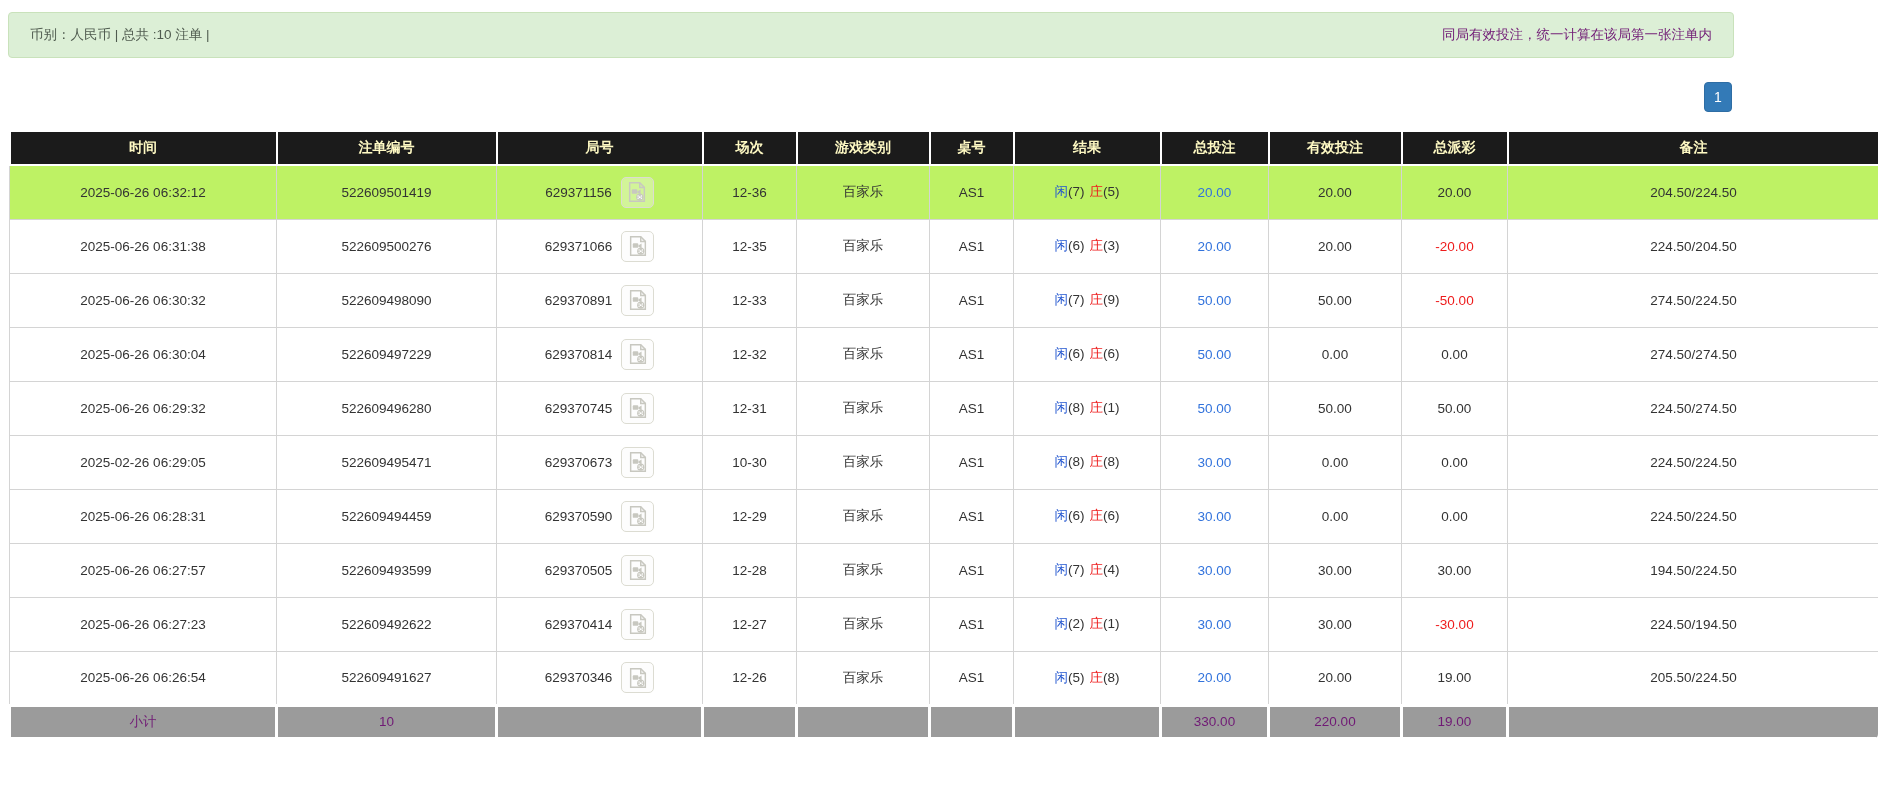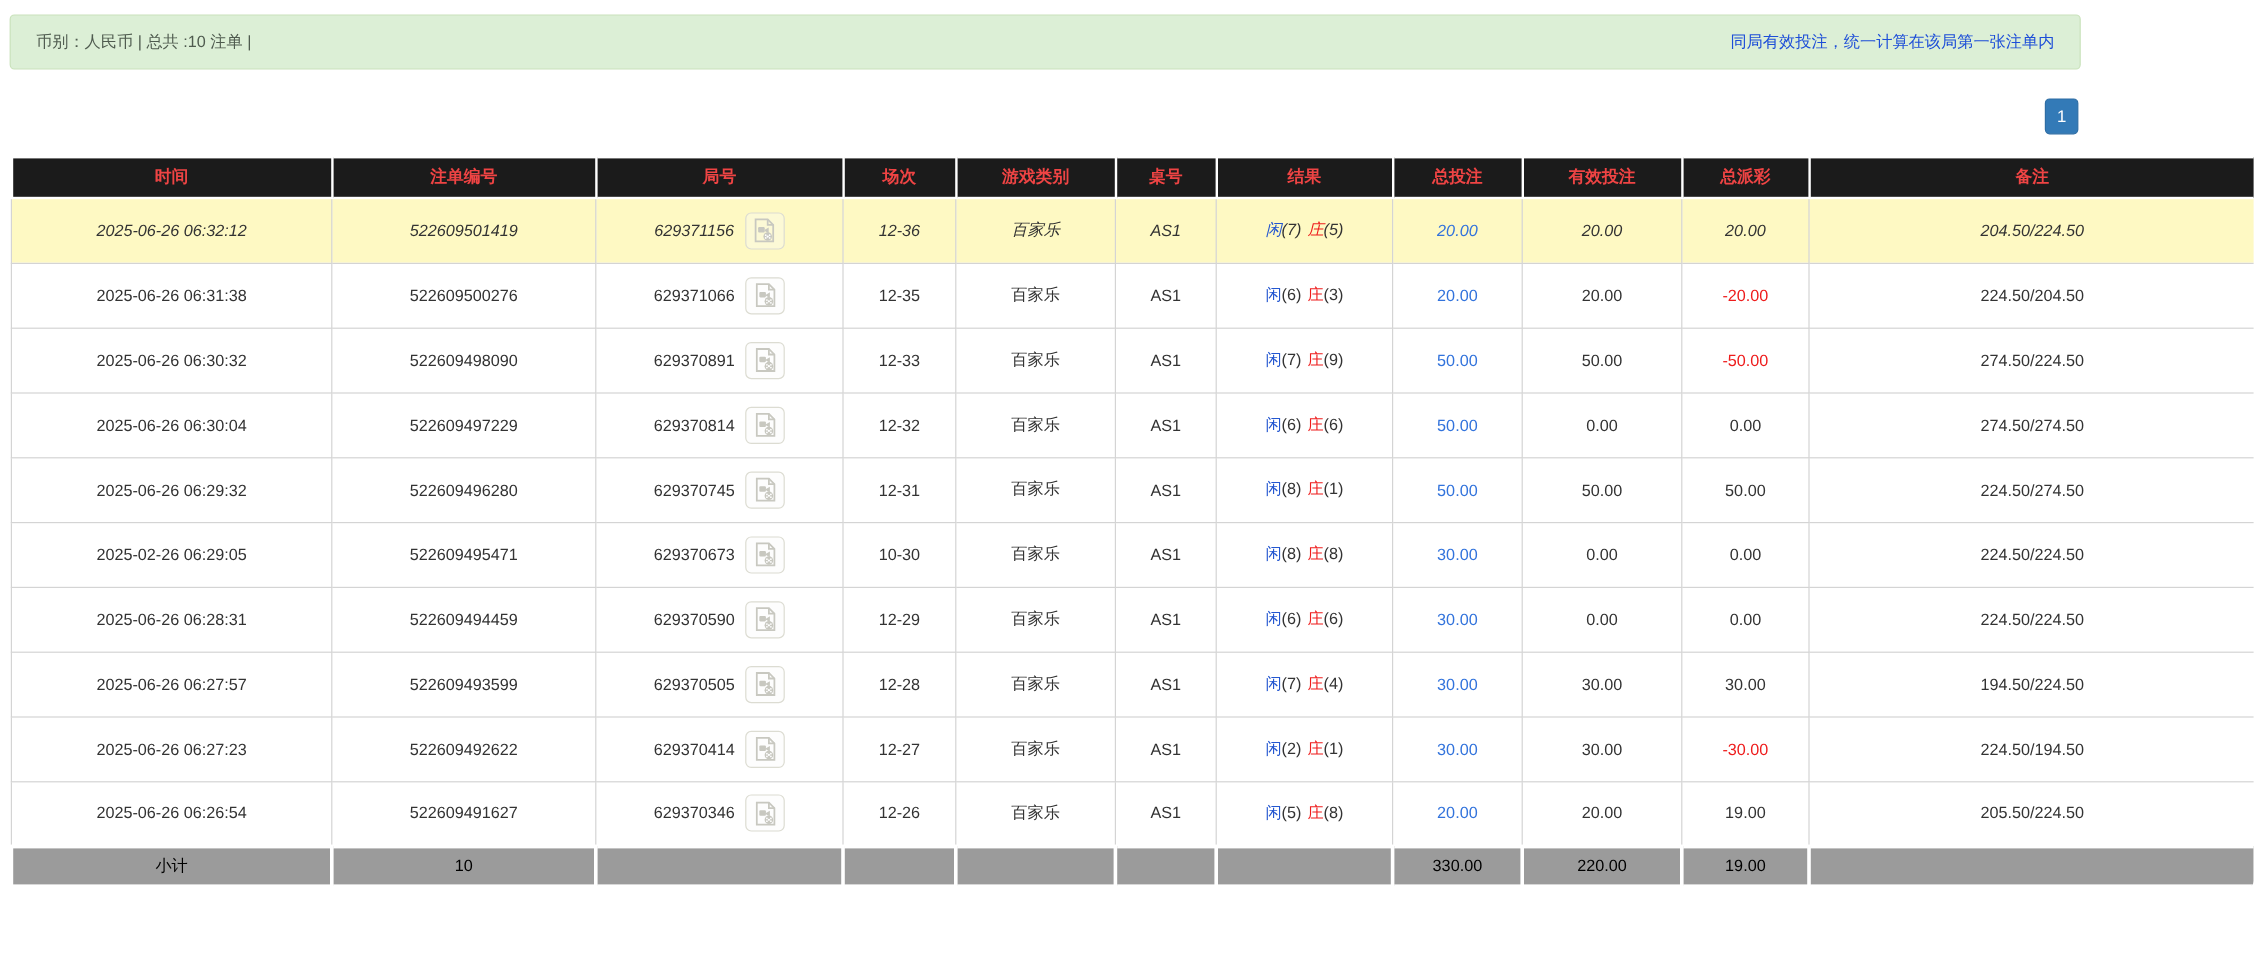--- a/index.html
+++ b/index.html
@@ -15,47 +15,47 @@
   .info-bar {
     background:#dcefd6;
     border:1px solid #c9e2bb;
     border-radius:4px;
     height:46px;
     display:flex; align-items:center; justify-content:space-between;
     padding:0 21px;
     font-size:13.5px;
   }
   .info-left  { color:#4f5b4f; }
-  .info-right { color:#1d4ed8; }
+  .info-right { color:#701a75; }
 
   
   .toolbar { margin:24px 2px 18px 0; height:30px; display:flex; justify-content:flex-end; }
   .page-btn {
     min-width:28px; height:30px; padding:0 8px;
     background:#337ab7; border:1px solid #2e6da4; border-radius:4px;
     color:#fff; font-size:14px; font-family:inherit; cursor:pointer;
   }
 
   
   .table-wrap { width:1870px; border-radius:0 0 6px 6px; overflow:hidden; }
   table { width:1870px; table-layout:fixed; border-collapse:collapse; font-size:13.5px; }
 
   thead th {
-    background:#1b1b1b; color:#ef4444;
+    background:#1b1b1b; color:#fef9c3;
     height:34px; font-weight:bold; font-size:14px;
     border:2px solid #fff; text-align:center;
   }
   tbody td {
     height:54px; text-align:center; vertical-align:middle;
     border:1px solid #d4d4d4; background:#fff;
   }
-  tr.hl td { background:#fef9c3;font-style:italic; }
+  tr.hl td { background:#bef264; }
 
   tfoot td {
-    background:#9b9b9b; color:#000000;
+    background:#9b9b9b; color:#701a75;
     height:33px; border:3px solid #fff; text-align:center; font-size:13.5px;
   }
 
   
   .round-box { display:inline-flex; align-items:center; gap:9px; }
   .video-btn {
     width:33px; height:31px; padding:3px 4px;
     border:1px solid #dcdcd2; border-radius:5px;
     background:rgba(250,250,248,0.35);
     cursor:pointer; display:inline-flex; align-items:center; justify-content:center;

